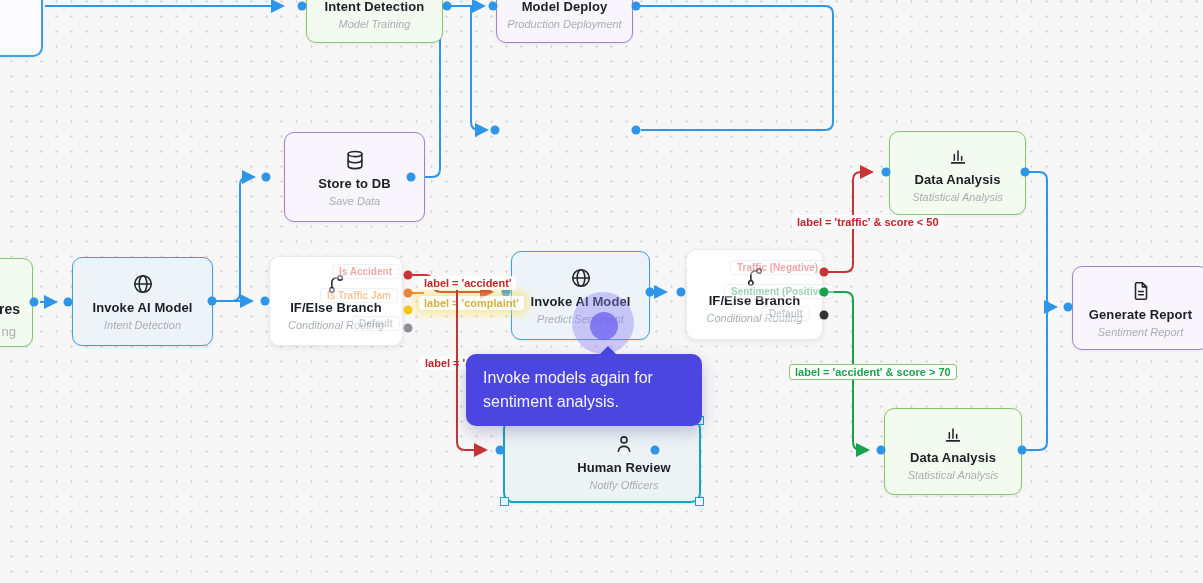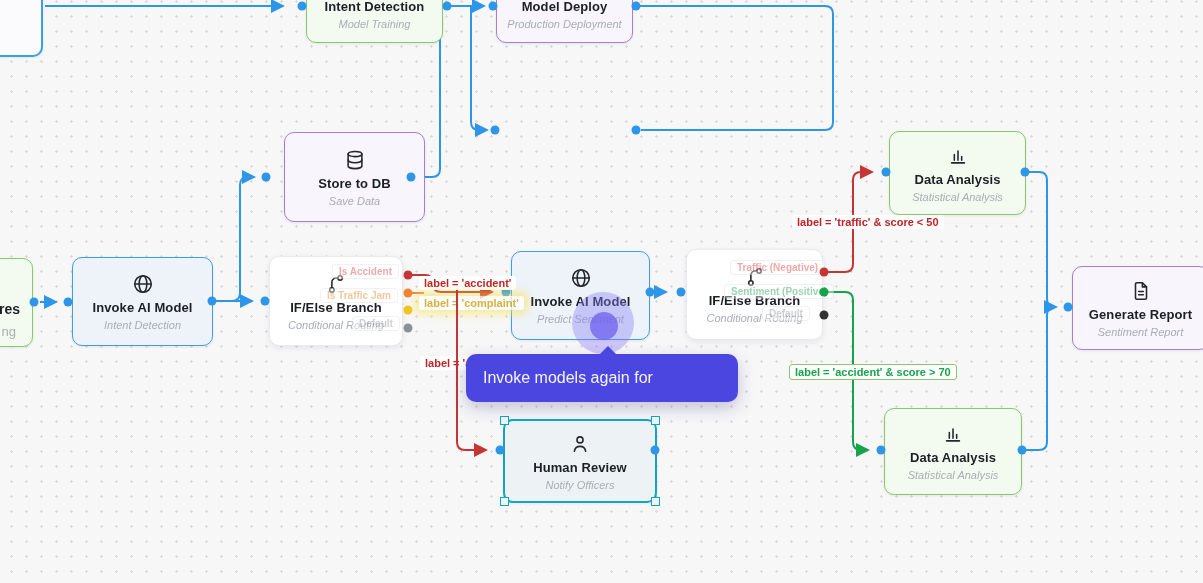--- a/index.html
+++ b/index.html
@@ -31,21 +31,21 @@
     padding:1px 5px;border-radius:3px;white-space:nowrap;}
   .elabel.red{color:#c22126;}
   .elabel.green{color:#17a34b;}
   .elabel.yellow{color:#cfa61b;opacity:.85;box-shadow:0 0 9px 4px rgba(250,224,70,.65);background:rgba(255,255,255,.9);}
   #handles{z-index:3}
   #overlay{z-index:5}
   #ripple-outer{position:absolute;z-index:6;left:572px;top:292px;width:62px;height:62px;border-radius:50%;
     background:rgba(139,128,244,.40);}
   #ripple-inner{position:absolute;z-index:6;left:590px;top:312px;width:28px;height:28px;border-radius:50%;
     background:rgba(108,96,240,.75);}
-  #tooltip{position:absolute;z-index:7;left:466px;top:354px;width:272px;box-sizing:border-box;
+  #tooltip{position:absolute;z-index:7;left:466px;top:354px;width:236px;box-sizing:border-box;
     background:#4c46e1;border-radius:10px;padding:12px 17px;color:#f4f4ff;font-size:16px;line-height:24px;
     box-shadow:0 6px 16px rgba(40,40,120,.25);}
   #tooltip .arrow{position:absolute;top:-8px;left:133px;width:0;height:0;
     border-left:9px solid transparent;border-right:9px solid transparent;border-bottom:9px solid #4c46e1;}
   .frag-title{position:absolute;right:12px;top:42px;font-size:14px;font-weight:700;color:#1c1f26;}
   .frag-sub{position:absolute;right:16px;top:65px;font-size:13px;color:#a9aeb6;}
 </style>
 </head>
 <body>
 
@@ -195,21 +195,21 @@
       <svg viewBox="0 0 24 24">
           <path d="M13.5 3H7.5A1.5 1.5 0 0 0 6 4.5v15A1.5 1.5 0 0 0 7.5 21h9a1.5 1.5 0 0 0 1.5-1.5V7.5z"></path>
           <path d="M13.5 3v4.5H18"></path>
           <path d="M9.5 12.5h5M9.5 16h5"></path>
         </svg>
     </div>
     <div class="n-title">Generate Report</div>
     <div class="n-sub">Sentiment Report</div>
   </div>
 
-  <div class="node selected" style="left:503px;top:419px;width:150px;height:80px;">
+  <div class="node selected" style="left:503px;top:419px;width:150px;height:80px;padding-left:44px;">
     <div class="corner" style="left:-5px;top:-5px;"></div>
     <div class="corner" style="right:-5px;top:-5px;"></div>
     <div class="corner" style="left:-5px;bottom:-5px;"></div>
     <div class="corner" style="right:-5px;bottom:-5px;"></div>
     <div class="n-icon">
       <svg viewBox="0 0 24 24">
           <circle cx="12" cy="7.5" r="3.3"></circle>
           <path d="M5.8 20c.5-3.4 3-5.4 6.2-5.4s5.7 2 6.2 5.4"></path>
         </svg>
     </div>
@@ -260,15 +260,16 @@
   <svg id="overlay" class="layer">
     <path d="M457 290 V442 Q457 450 465 450 H486" stroke="#c63434" stroke-width="2" fill="none" marker-end="url(#ar)"></path>
   </svg>
 
   <div id="ripple-outer"></div>
   <div id="ripple-inner"></div>
 
   <div id="tooltip">
     <div class="arrow"></div>
     <div>Invoke models again for</div>
+    <div>sentiment analysis.</div>
   </div>
 
 </div>
 
 </body></html>

